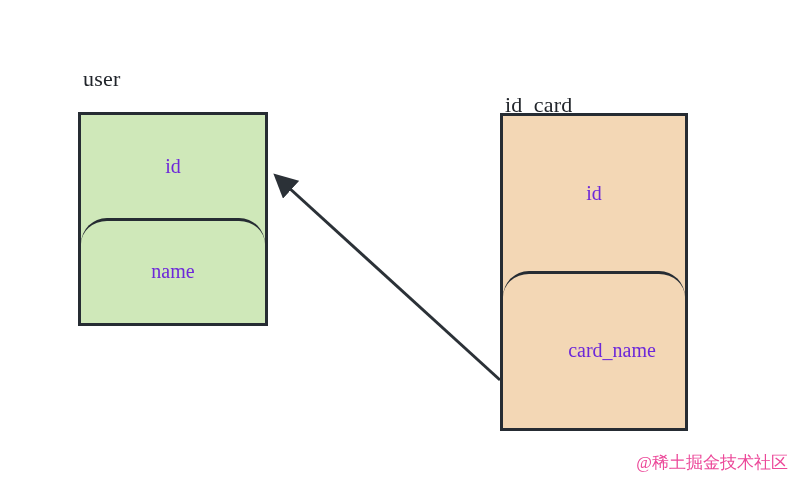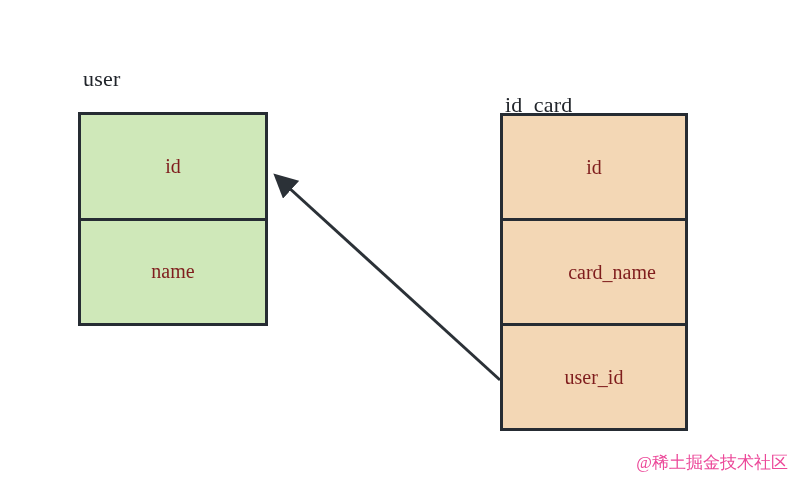--- a/index.html
+++ b/index.html
@@ -28,21 +28,22 @@
     border: 3px solid #262c33;
     display: flex;
     flex-direction: column;
   }
   .entity-row {
     flex: 1;
     display: flex;
     align-items: center;
     justify-content: center;
     font-size: 20px;
-    color: #7f1d1d;
+    color: #6d28d9;
+    border-radius: 26px;
   }
   .entity-row + .entity-row {
     border-top: 3px solid #262c33;
   }
   #user-table {
     left: 78px;
     top: 112px;
     width: 190px;
     height: 214px;
   }
@@ -87,21 +88,20 @@
   <div class="entity-table" id="user-table" style="background: rgb(207, 232, 185); border-color: rgb(38, 44, 51);">
     <div class="entity-row">id</div>
     <div class="entity-row" style="border-color: rgb(38, 44, 51);">name</div>
   </div>
 
   <div class="table-title" id="idcard-title">id_card</div>
 
   <div class="entity-table" id="idcard-table" style="background: rgb(243, 215, 181); border-color: rgb(38, 44, 51);">
     <div class="entity-row">id</div>
     <div class="entity-row" style="border-color: rgb(38, 44, 51); padding-left: 36px;">card_name</div>
-    <div class="entity-row" style="border-color: rgb(38, 44, 51);">user_id</div>
   </div>
 
   <svg class="arrow-layer" viewBox="0 0 800 486" xmlns="http://www.w3.org/2000/svg">
     <defs>
       <marker id="arrowhead" viewBox="0 0 10 10" refX="8.5" refY="5" markerWidth="8" markerHeight="8" orient="auto-start-reverse">
         <path d="M 0 0 L 10 5 L 0 10 z" class="arrowhead-fill" fill="#2b3137"></path>
       </marker>
     </defs>
     <line id="relation-line" x1="500" y1="380" x2="276" y2="176" stroke-width="3" marker-end="url(#arrowhead)" stroke="#2b3137"></line>
   </svg>

